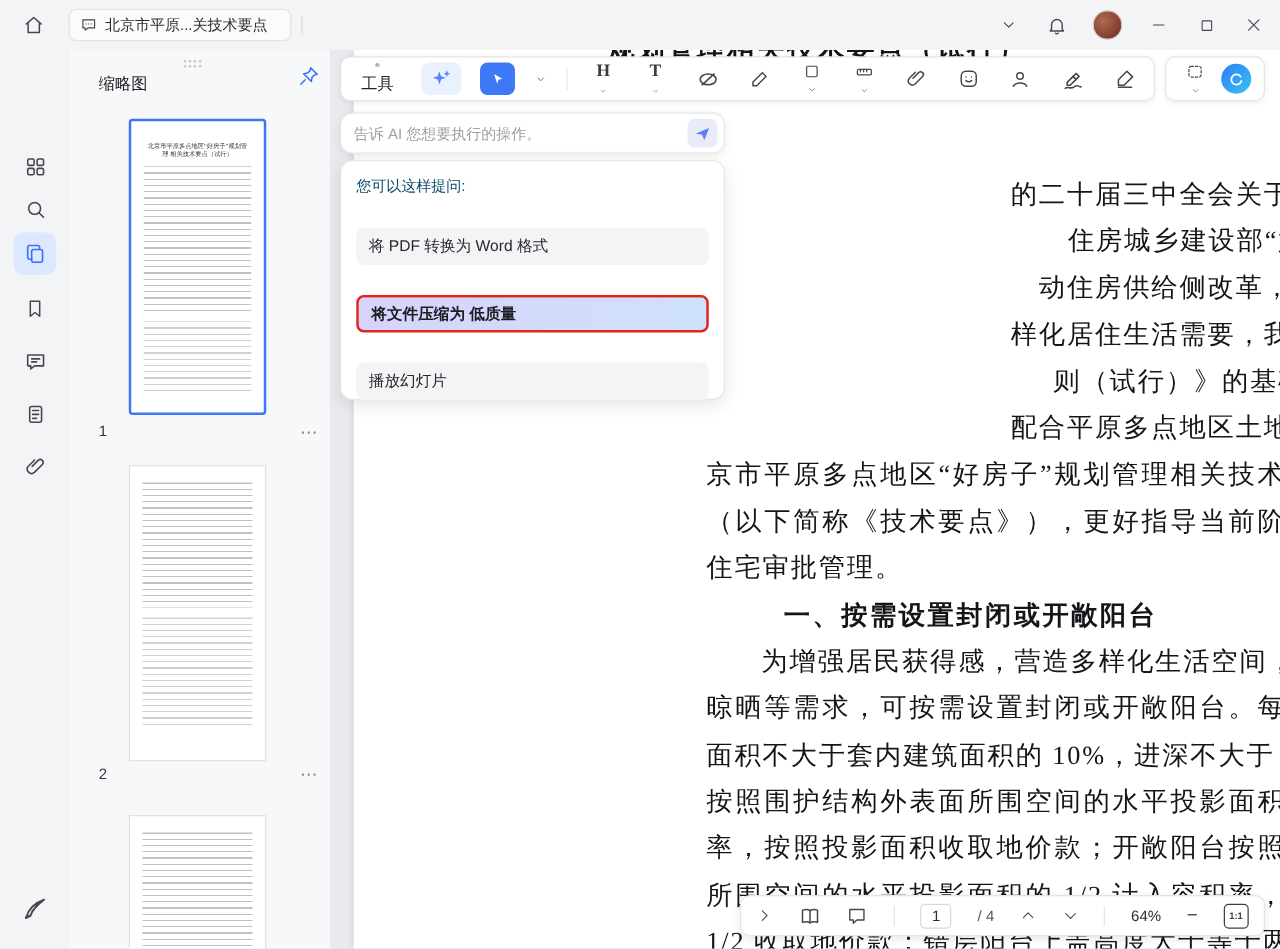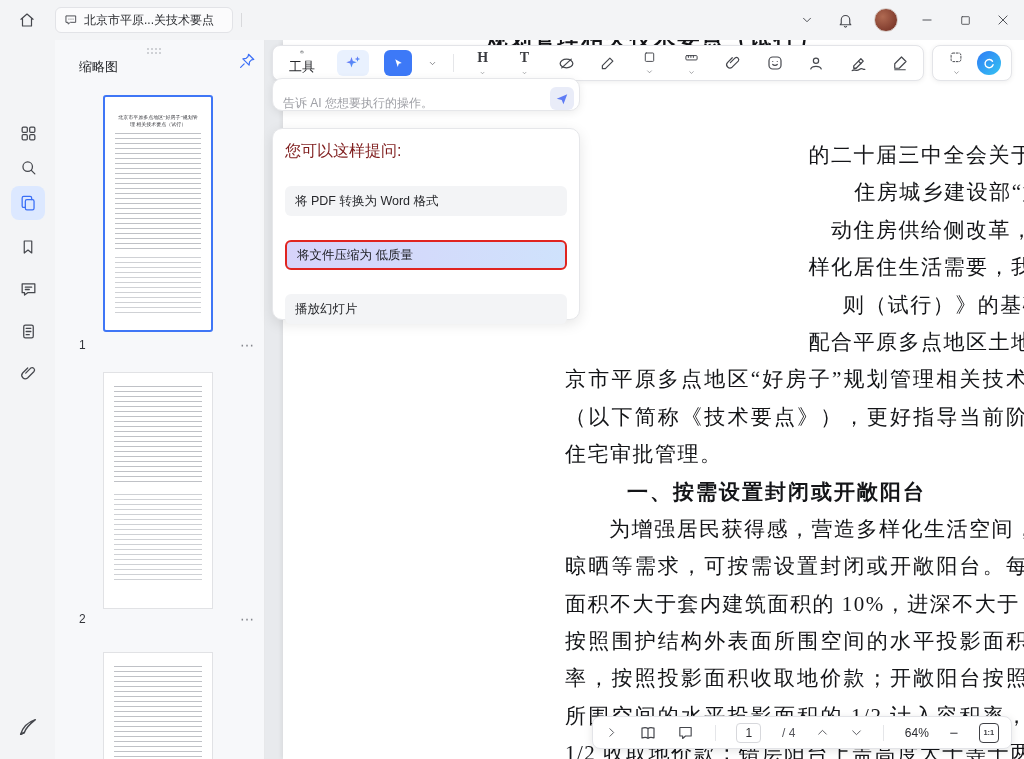--- a/index.html
+++ b/index.html
@@ -55,28 +55,28 @@
   .tools-label { font-size:13px; color:#26272b; }
   .sparkle-btn { width:32px; background:#e9f1fe; }
   .select-btn { width:28px; background:#3d79f7; }
   .chev { width:9px; height:9px; }
   .tdiv { width:1px; height:18px; background:#e5e6e9; }
   .tool-letter { font-size:14px; font-weight:bold; color:#3a3b40; font-family:"Liberation Serif", serif; }
   .toolbar-right { position:absolute; left:932px; top:45px; width:80px; height:36px; background:#fff; border:1px solid #e3e4e8; border-radius:8px; box-shadow:0 1px 5px rgba(0,0,0,.07); display:flex; align-items:center; justify-content:center; gap:8px; z-index:6; }
   .ai-circle { width:24px; height:24px; border-radius:50%; background:linear-gradient(135deg,#2f7cf6,#35c4f2); display:flex; align-items:center; justify-content:center; }
 
   
-  .ai-input-card { position:absolute; left:272px; top:78px; width:308px; height:33px; background:#fff; border:1px solid #e6e7ea; border-radius:10px; box-shadow:0 2px 8px rgba(0,0,0,.08); z-index:7; display:flex; align-items:flex-end; }
+  .ai-input-card { position:absolute; left:272px; top:90px; width:308px; height:33px; background:#fff; border:1px solid #e6e7ea; border-radius:10px; box-shadow:0 2px 8px rgba(0,0,0,.08); z-index:7; display:flex; align-items:center; }
   .ai-input { flex:1; border:none; outline:none; background:transparent; font-size:12px; padding:0 10px; color:#2a2b30; font-family:"Liberation Sans", sans-serif; }
   .ai-input::placeholder { color:#9fa0a6; }
   .send-btn { width:24px; height:23px; margin-right:5px; border-radius:6px; background:#e9ecf8; display:flex; align-items:center; justify-content:center; }
   .suggest-card { position:absolute; left:272px; top:128px; width:308px; height:192px; background:#fff; border:1px solid #e6e7ea; border-radius:10px; box-shadow:0 4px 14px rgba(0,0,0,.10); z-index:7; padding:10px 12px; }
-  .suggest-title { font-size:16px; color:#7f1d1d; margin:2px 0 8px; }
+  .suggest-title { font-size:12px; color:#0c4a6e; margin:2px 0 8px; }
   .srow { height:30px; line-height:30px; border-radius:6px; background:#f3f4f6; font-size:12.5px; color:#27282c; padding:0 10px; margin-bottom:8px; white-space:nowrap; overflow:hidden;margin-top:24px; }
-  .srow.hl { background:linear-gradient(90deg,#d7d3fa,#cfe2fc); border:2px solid #e02420; line-height:26px; font-weight:normal; color:#1c1d22; }
+  .srow.hl { background:linear-gradient(90deg,#d7d3fa,#cfe2fc); border:2px solid #e02420; line-height:26px; font-weight:bold; color:#1c1d22; }
 
   
   .bottom-bar { position:absolute; left:592px; top:716px; width:420px; height:33px; background:#fff; border:1px solid #e3e4e8; border-radius:8px; box-shadow:0 2px 8px rgba(0,0,0,.10); display:flex; align-items:center; padding:0 12px; gap:11px; z-index:6; justify-content:space-between; }
   .bbtn { display:flex; align-items:center; justify-content:center; }
   .page-box { width:25px; height:20px; border:1px solid #d7d8dc; border-radius:4px; font-size:12px; color:#2b2c30; display:flex; align-items:center; justify-content:center; background:#fff; }
   .page-total { font-size:12px; color:#54555a; }
   .bdiv { width:1px; height:16px; background:#e5e6e9; }
   .zoom-label { font-size:12px; color:#2b2c30; }
   .minus-g { font-size:15px; color:#3f4045; }
   .ratio-box { width:20px; height:20px; border:1.4px solid #3f4045; border-radius:4px; font-size:7.5px; font-weight:bold; color:#3f4045; display:flex; align-items:center; justify-content:center; }

